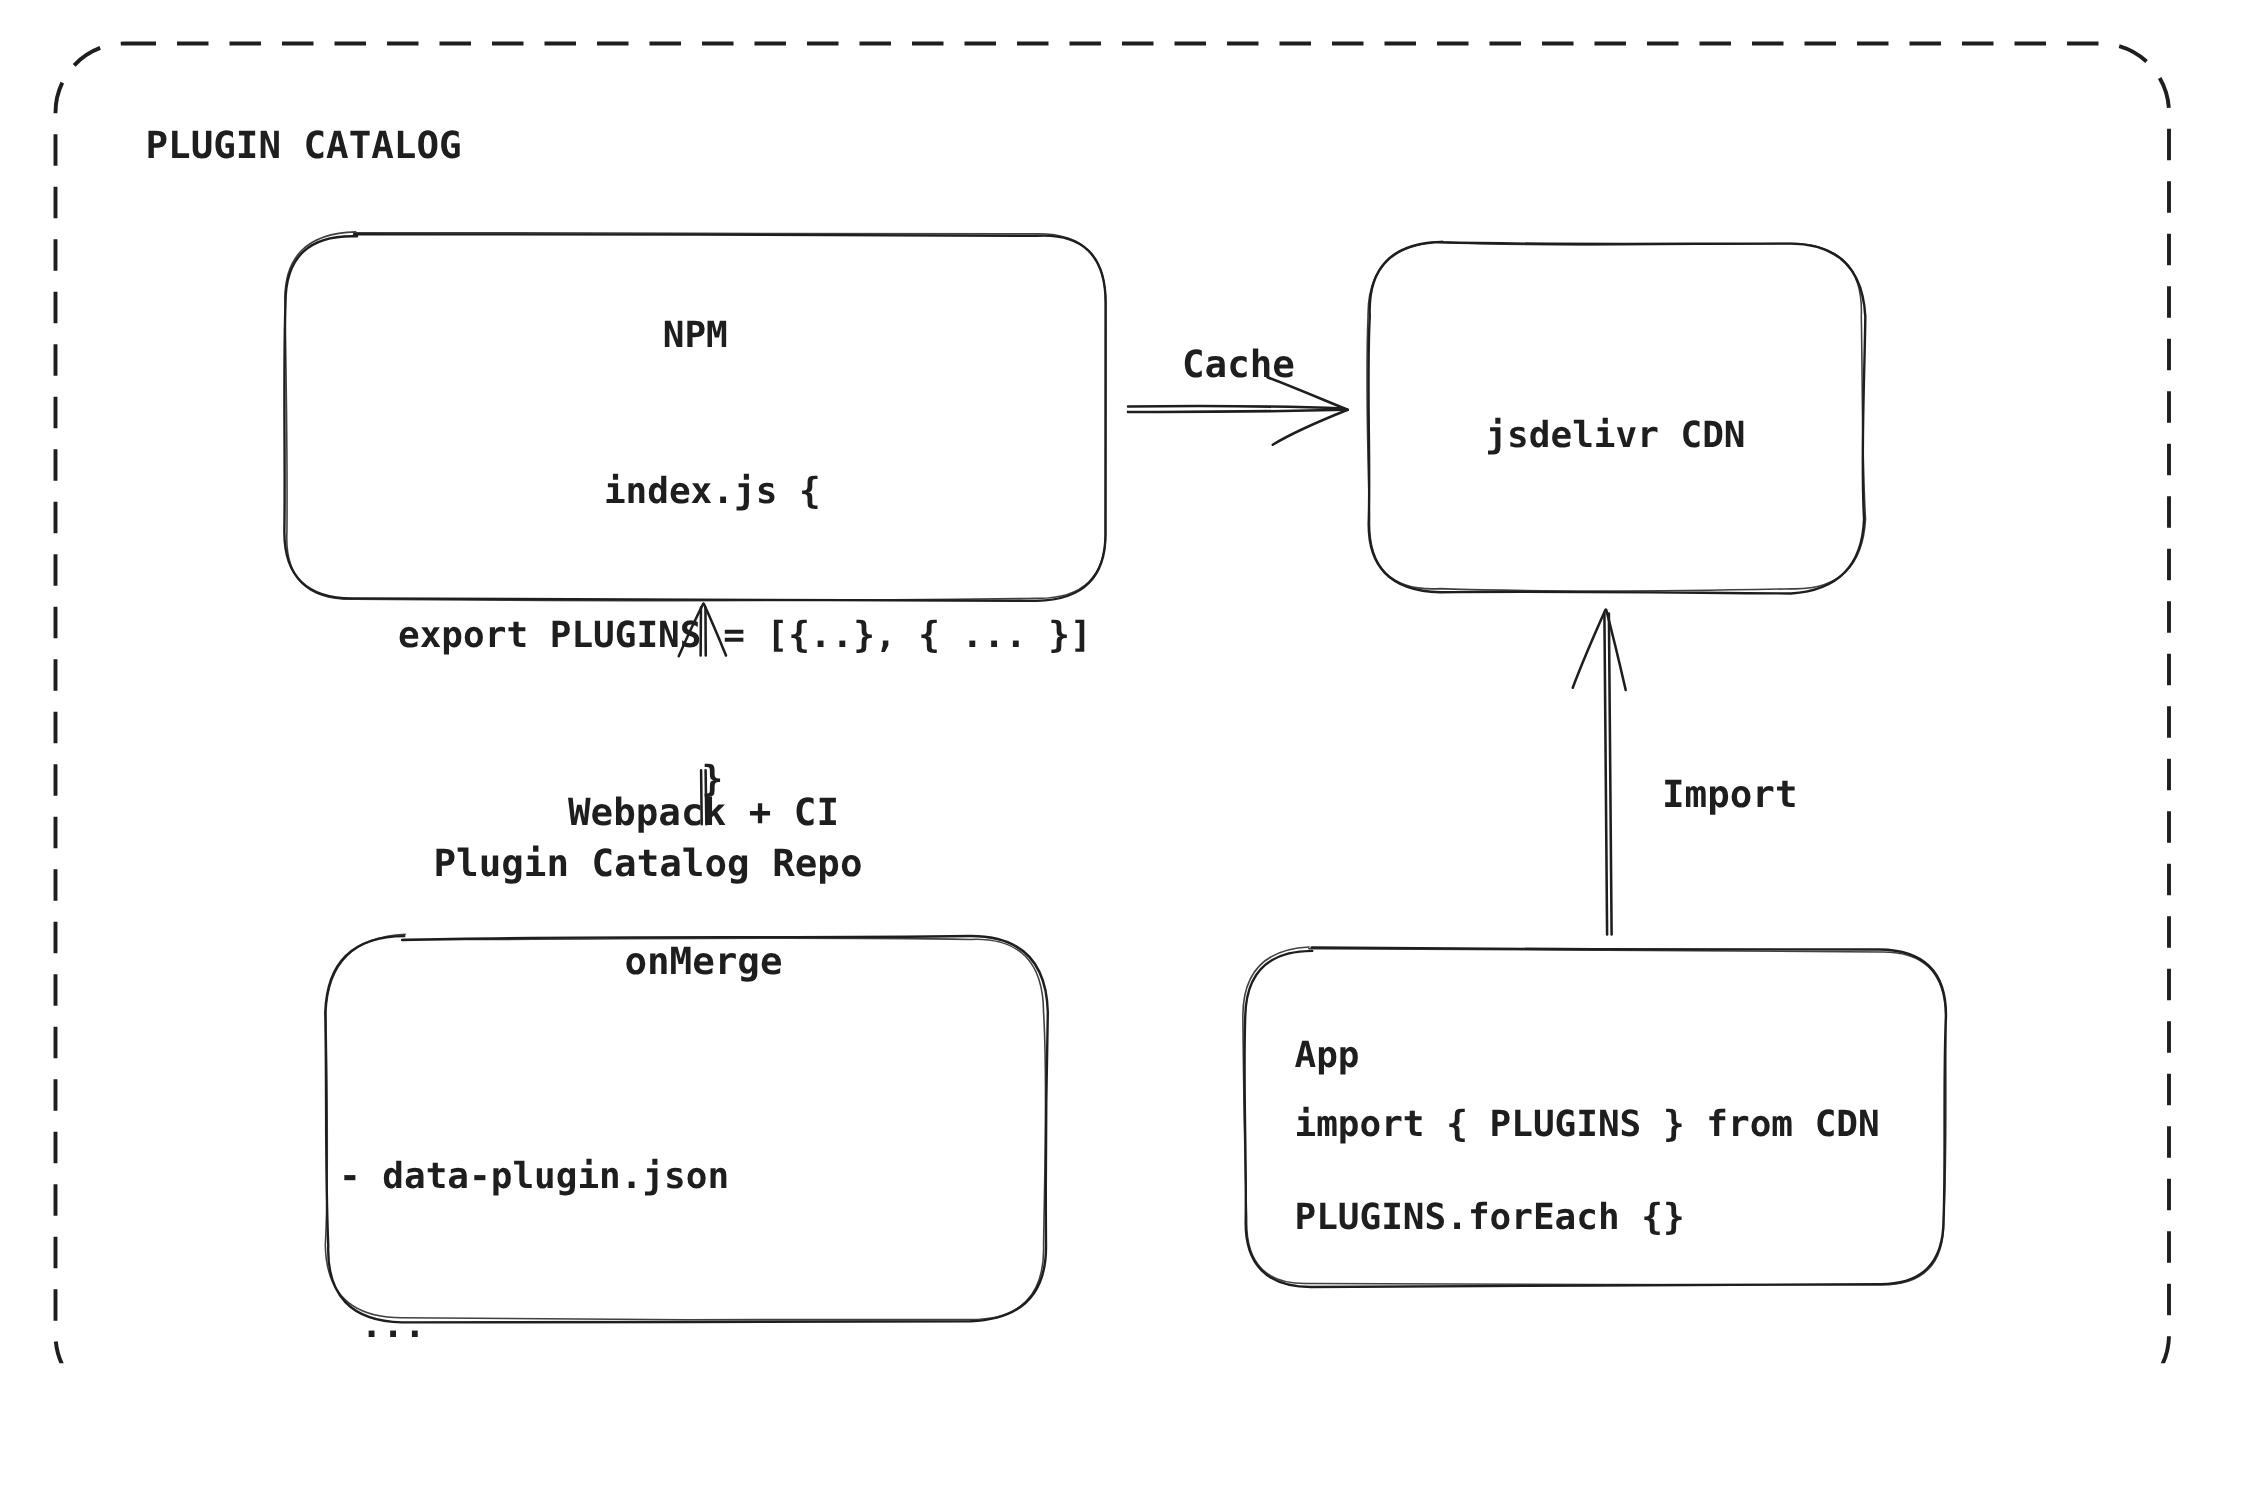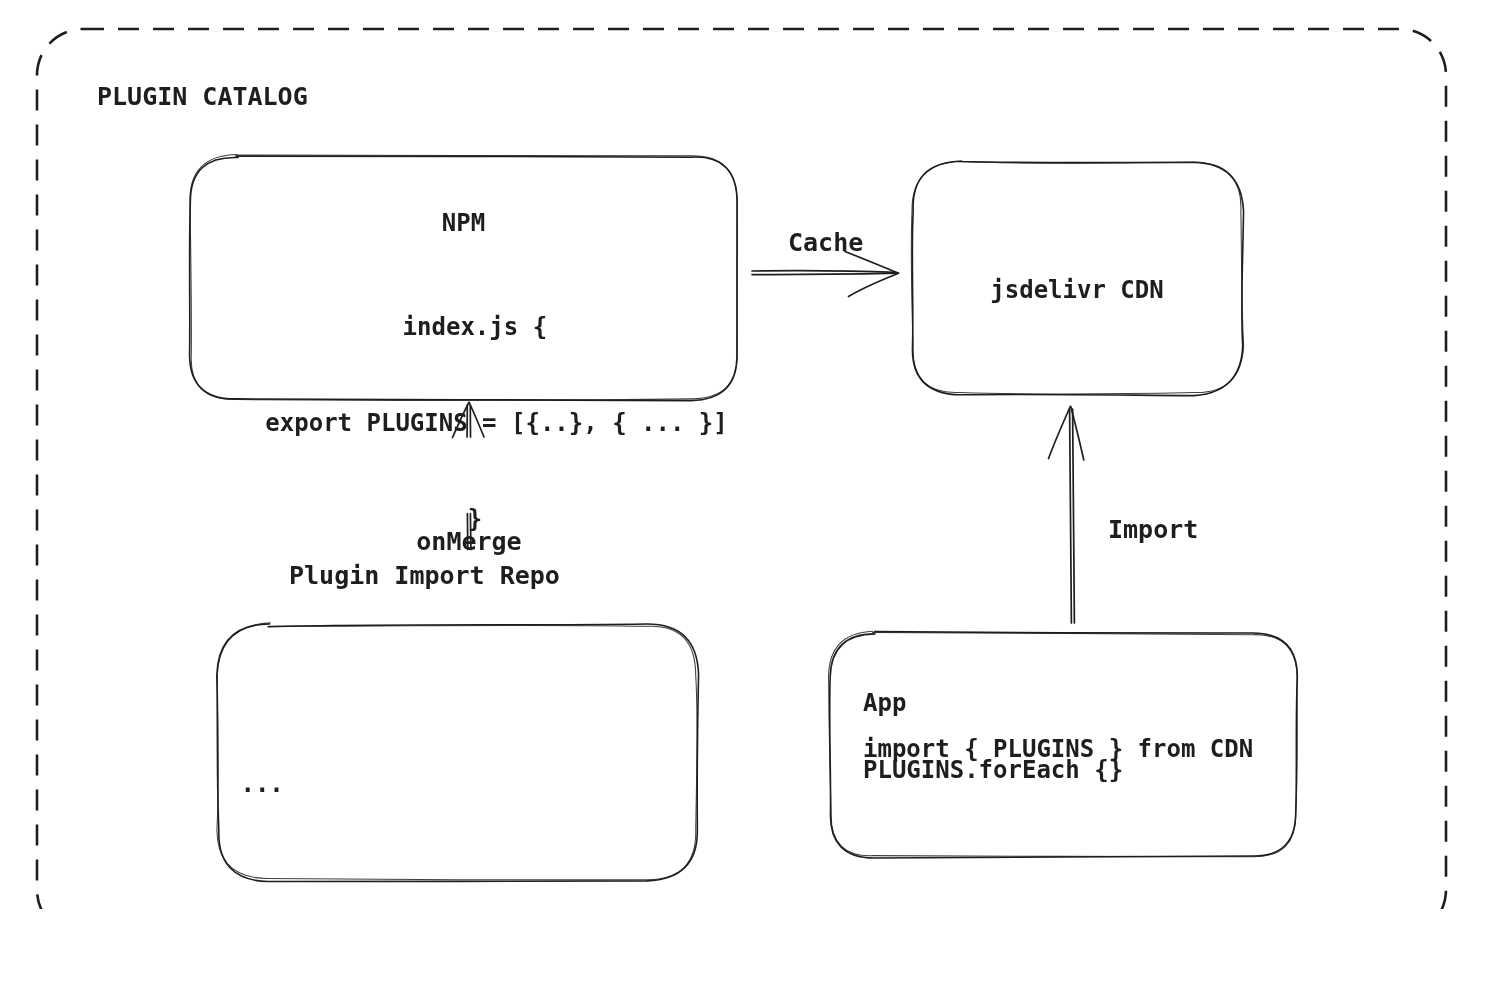--- a/index.html
+++ b/index.html
@@ -84,30 +84,32 @@
     <div>index.js {</div>
     <div>   export PLUGINS = [{..}, { ... }]</div>
     <div>}</div>
   </div>
 
   <div class="txt fs25" style="left:788px; top:197px;margin-top:29px;">Cache</div>
 
   <div class="txt fs24 center" style="left:912px; top:258px; width:330px;">jsdelivr CDN</div>
 
   <div class="txt fs25 center" style="left:319px; top:443px; width:300px;">
+    <div>Webpack + CI</div>
     <div>onMerge</div>
   </div>
 
-  <div class="txt fs25" style="left:289px; top:559px;">Plugin Import Repo</div>
+  <div class="txt fs25" style="left:289px; top:559px;">Plugin Catalog Repo</div>
 
   <div class="txt fs24 lh33" style="left:226px; top:702px;">
+    <div>- data-plugin.json</div>
     <div> ...</div>
   </div>
 
   <div class="txt fs24" style="left:863px; top:676px;margin-top:11px;">App</div>
 
   <div class="txt fs24" style="left:863px; top:733px;">import { PLUGINS } from CDN</div>
 
-  <div class="txt fs24" style="left:863px; top:754px;">PLUGINS.forEach {}</div>
+  <div class="txt fs24" style="left:863px; top:795px;">PLUGINS.forEach {}</div>
 
   <div class="txt fs25" style="left:1108px; top:513px;">Import</div>
 
 </div>
 
 </body></html>

